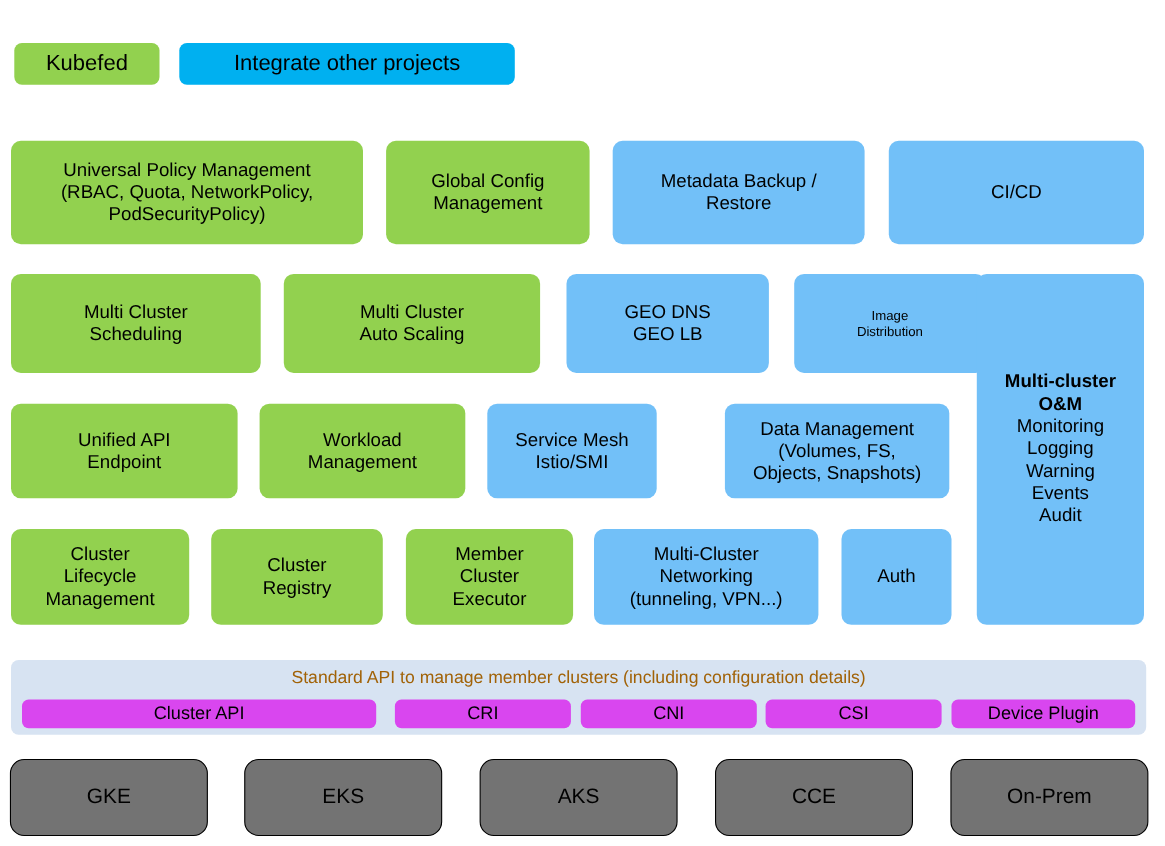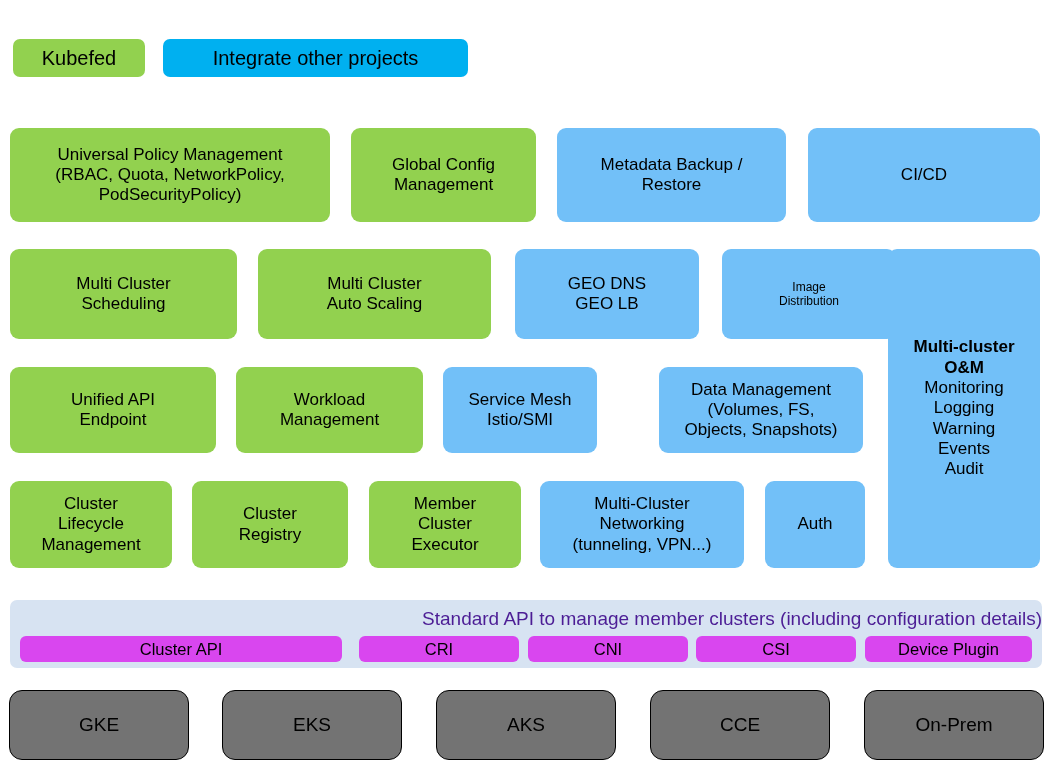--- a/index.html
+++ b/index.html
@@ -57,23 +57,23 @@
     position: absolute;
     box-sizing: border-box;
     background: #D7E3F2;
     border-radius: 7px;
   }
   #api-band-title {
     position: absolute;
     left: 0;
     right: 0;
     top: 8px;
-    text-align: right;
-    font-size: 19px;
-    color: #4c1d95;
+    text-align: center;
+    font-size: 16px;
+    color: #a16207;
     white-space: nowrap;
   }
   .api-chip {
     position: absolute;
     box-sizing: border-box;
     display: flex;
     align-items: center;
     justify-content: center;
     background: #d946ef;
     border-radius: 6px;

